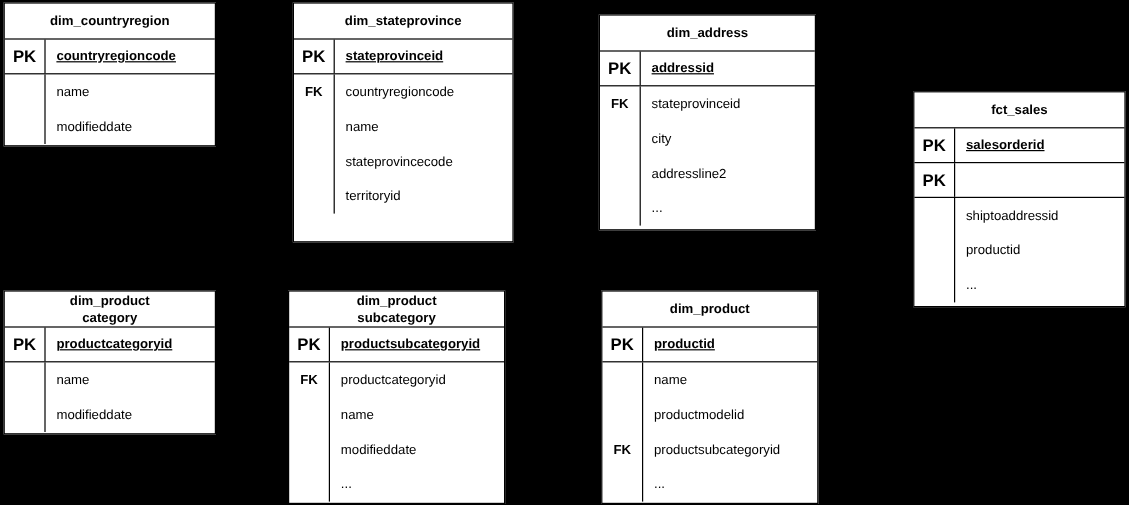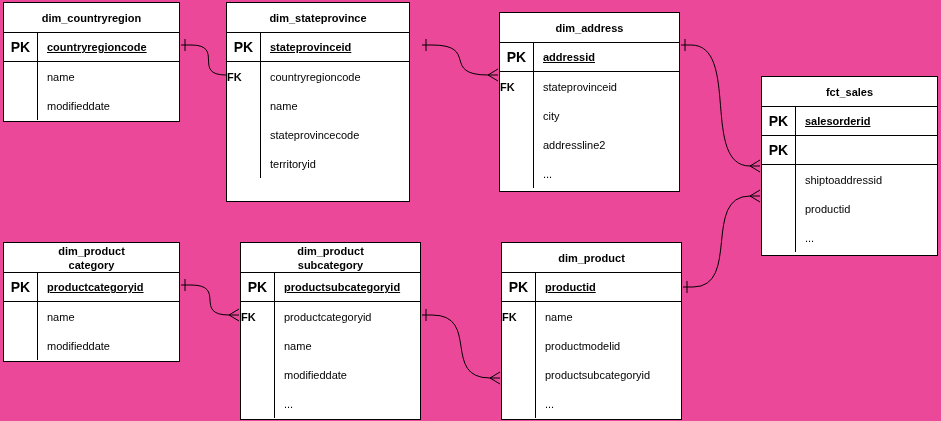--- a/index.html
+++ b/index.html
@@ -9,21 +9,21 @@
     background: #ffffff;
   }
   body {
     font-family: "Liberation Sans", sans-serif;
     -webkit-font-smoothing: antialiased;
   }
   #canvas {
     position: relative;
     width: 941px;
     height: 421px;
-    background: #ec4899;
+    background: #000000;
     overflow: hidden;
   }
   #edges {
     position: absolute;
     left: 0;
     top: 0;
     width: 941px;
     height: 421px;
     pointer-events: none;
   }
@@ -94,21 +94,21 @@
   .body-block {
     display: flex;
     box-sizing: border-box;
   }
   .keycol {
     box-sizing: border-box;
     width: 34px;
     flex: 0 0 34px;
     border-right: 1px solid #000000;
     display: flex;
-    flex-direction: row;
+    flex-direction: column;
   }
   .keyslot {
     height: 29px;
     display: flex;
     align-items: center;
     justify-content: center;
     font-size: 11px;
     font-weight: bold;
     color: #000000;
   }
@@ -166,21 +166,21 @@
           <div class="keycol">
             <div class="keyslot"></div>
             <div class="keyslot"></div>
           </div>
           <div class="attrs">
             <div class="attrcell">name</div>
             <div class="attrcell">modifieddate</div>
           </div>
         </div>
       </div>
-      <div class="entity" style="left: 226px; top: 2px; width: 184px; height: 200px;">
+      <div class="entity" style="left: 244px; top: 2px; width: 184px; height: 200px;">
         <div class="entity-title" style="height: 30px;">dim_stateprovince</div>
         <div class="row sep">
           <div class="keycell bar">PK</div>
           <div class="attrcell pk" style="height: 100%;">stateprovinceid</div>
         </div>
         <div class="body-block">
           <div class="keycol">
             <div class="keyslot">FK</div>
             <div class="keyslot"></div>
             <div class="keyslot"></div>

